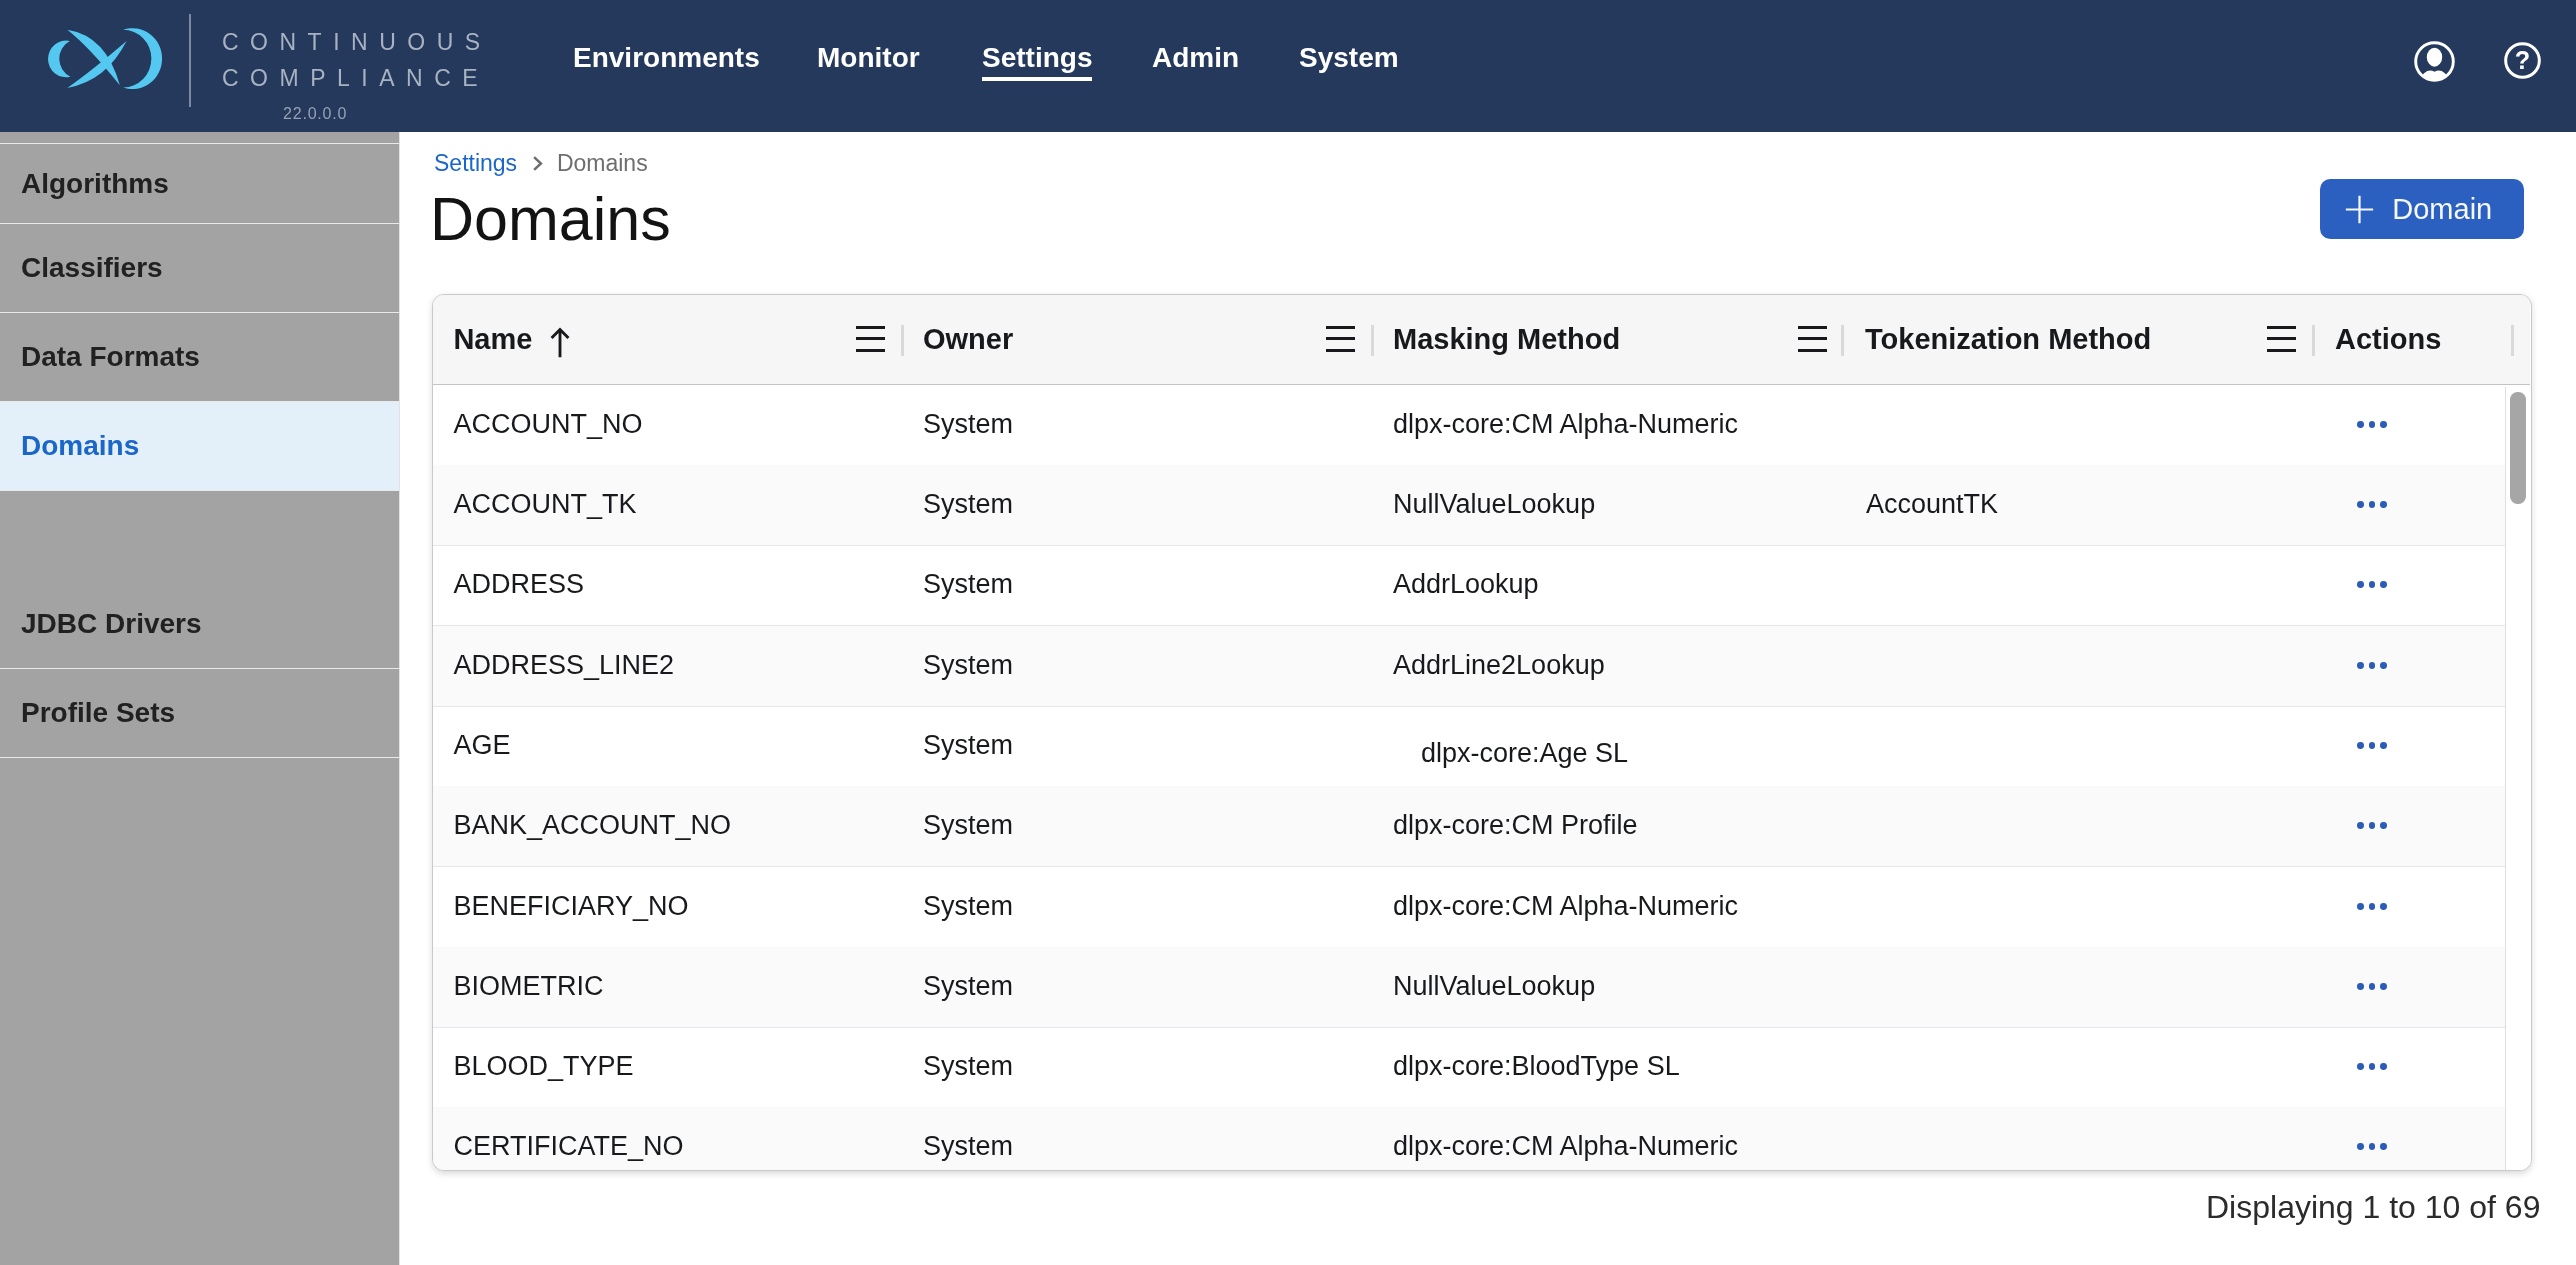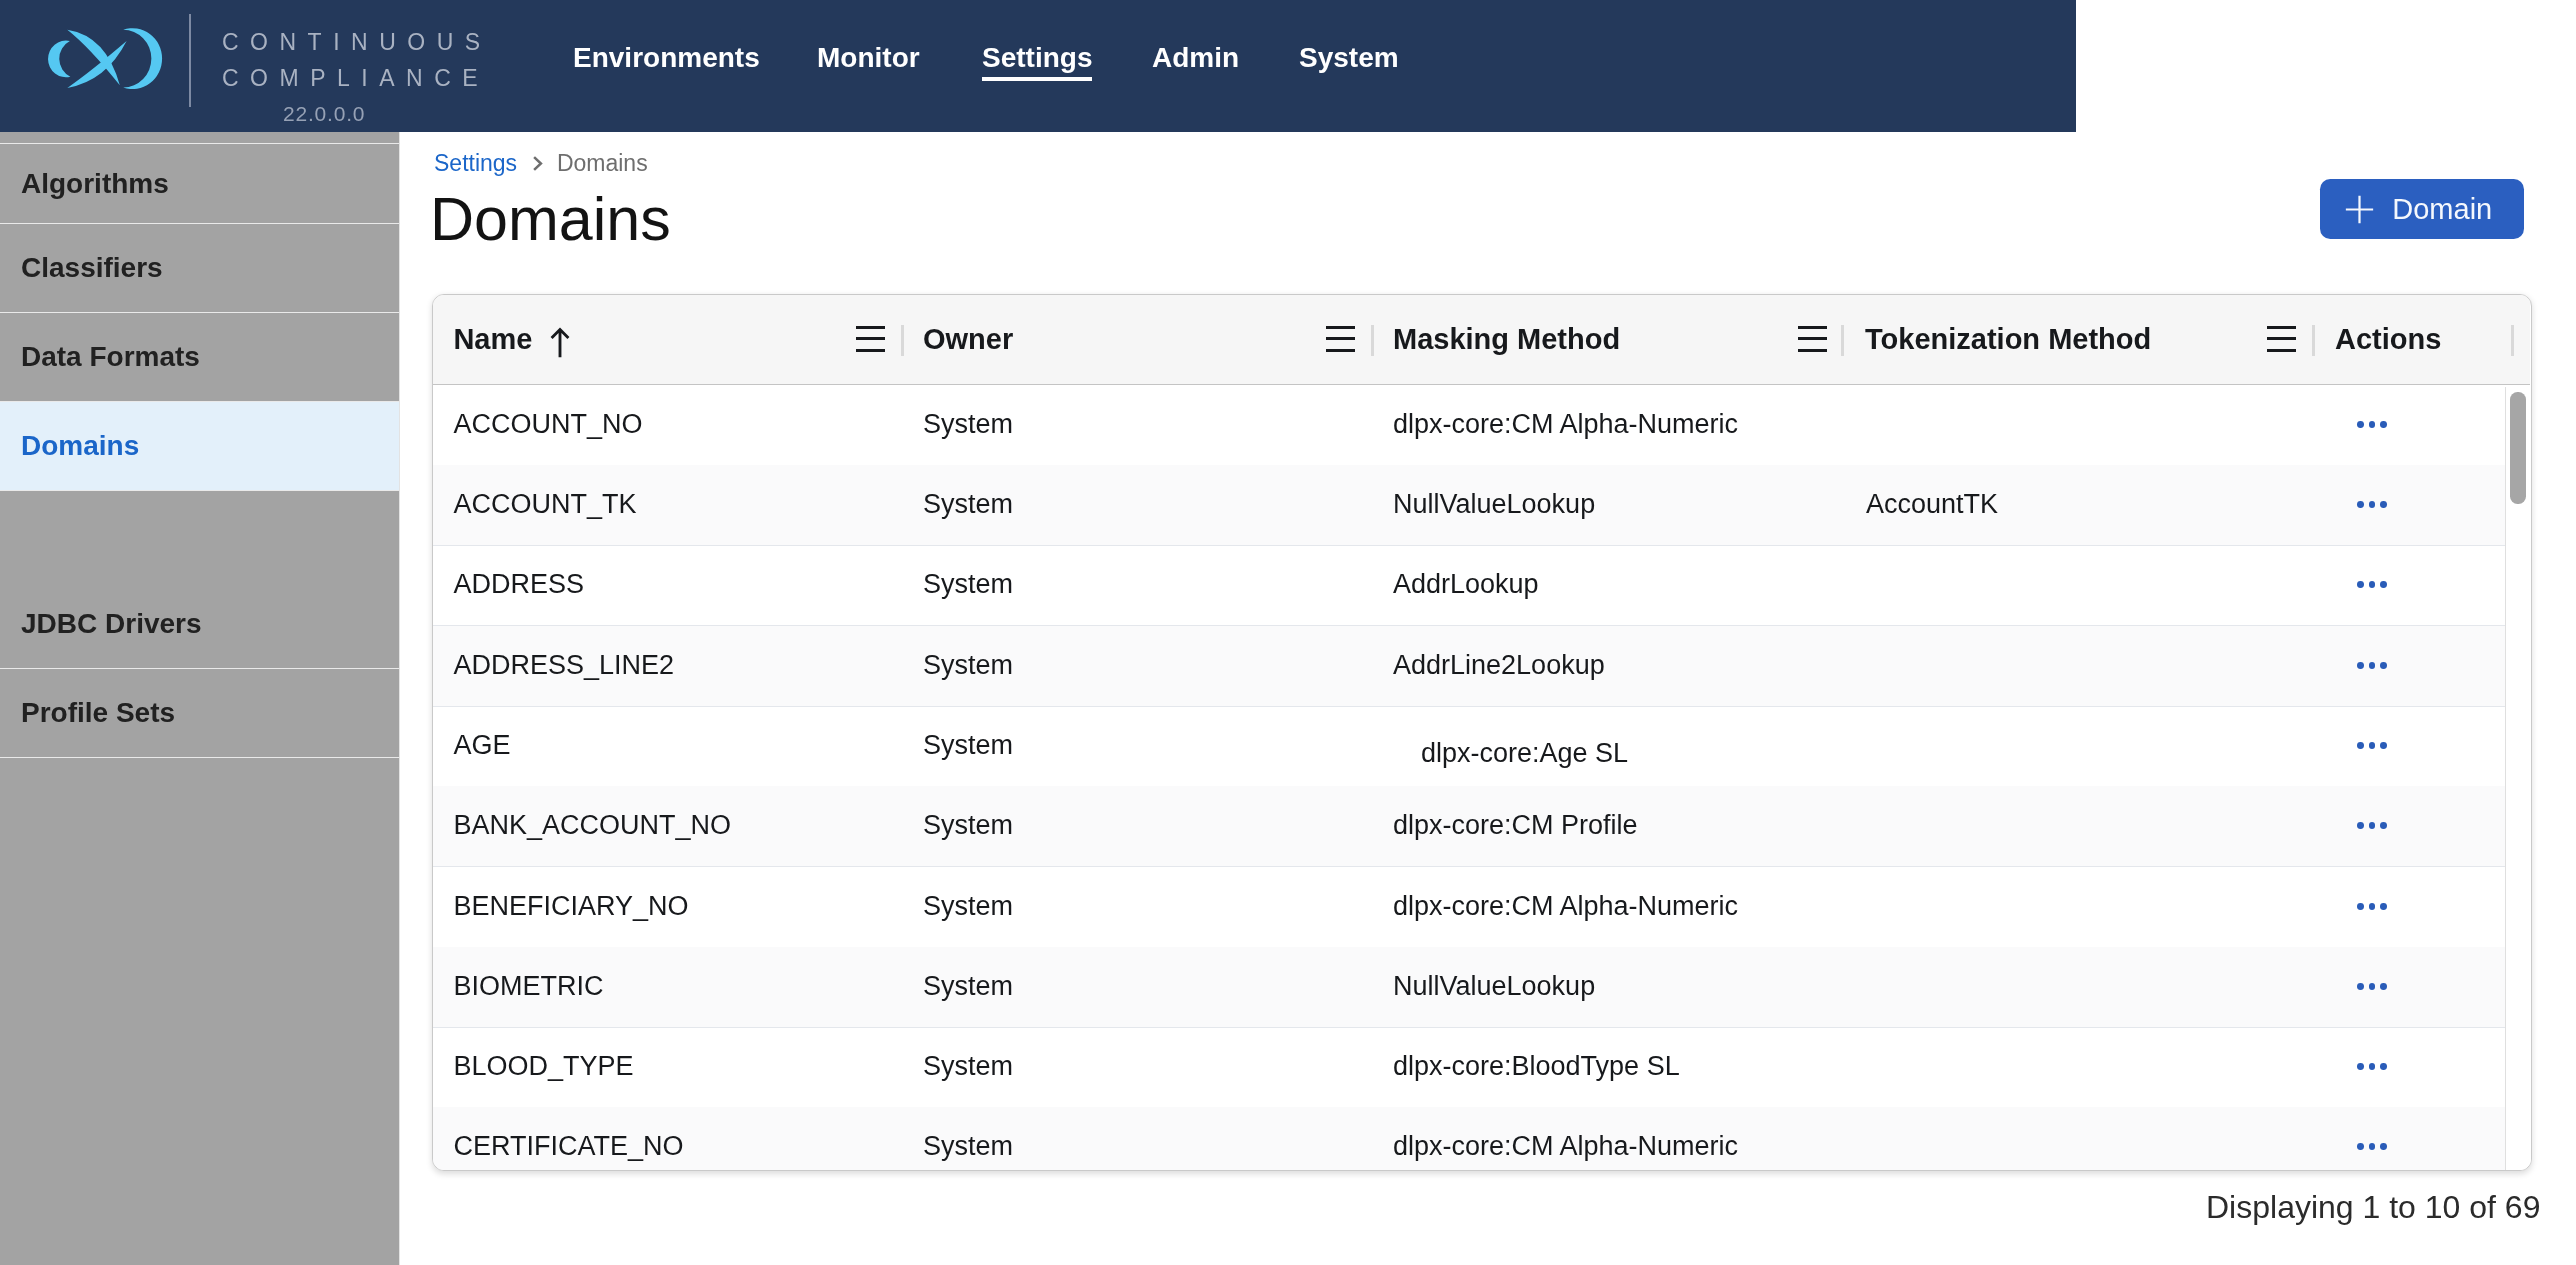--- a/index.html
+++ b/index.html
@@ -1,25 +1,25 @@
 <!DOCTYPE html>
 <html style="font-size:13.6px"><head>
 <meta charset="utf-8">
 <style>
   * { margin:0; padding:0; box-sizing:border-box; }
   html,body { width:2576px; height:1266px; overflow:hidden; }
   body { font-family:"Liberation Sans", sans-serif; background:#fff; position:relative; }
   .abs { position:absolute; }
 
   
-  .nav { position:absolute; left:0; top:0; width:2076px; height:132px; background:#24395B; }
+  .nav { position:absolute; left:0; top:0; width:2576px; height:132px; background:#24395B; }
   .vline { position:absolute; left:189px; top:14.4px; width:1.7px; height:93px; background:#7D8AA3; }
   .brand { position:absolute; left:222px; top:24px; color:#A9B2C2; }
   .brand .l1 { font-size:23px; line-height:36px; letter-spacing:11.5px; }
-  .brand .ver { font-size:21px; line-height:25.5px; letter-spacing:0.8px; color:#96A1B5; position:absolute; left:61px; top:77px; }
+  .brand .ver { font-size:16px; line-height:25.5px; letter-spacing:0.8px; color:#96A1B5; position:absolute; left:61px; top:77px; }
   .navitem { position:absolute; top:39px; height:37px; line-height:37px; color:#FFFFFF; font-size:28px; font-weight:bold; }
   .nav-underline { position:absolute; left:0; top:38px; height:4.2px; background:#fff; width:100%; }
 
   
   .sidebar { position:absolute; left:0; top:132px; width:400px; height:1134px; background:#a3a3a3; border-right:1.7px solid #E3E3E3; }
   .sb-item { position:absolute; left:0; width:399px; border-bottom:1.7px solid #E9E9E9; font-size:28px; font-weight:bold; color:#212121; display:flex; align-items:center; padding-left:21px; }
   .sb-sel { background:#E3F0FA; color:#1B66C9; }
 
   
   .crumbs { position:absolute; left:434px; top:148px; height:31px; display:flex; align-items:center; font-size:23px; }

